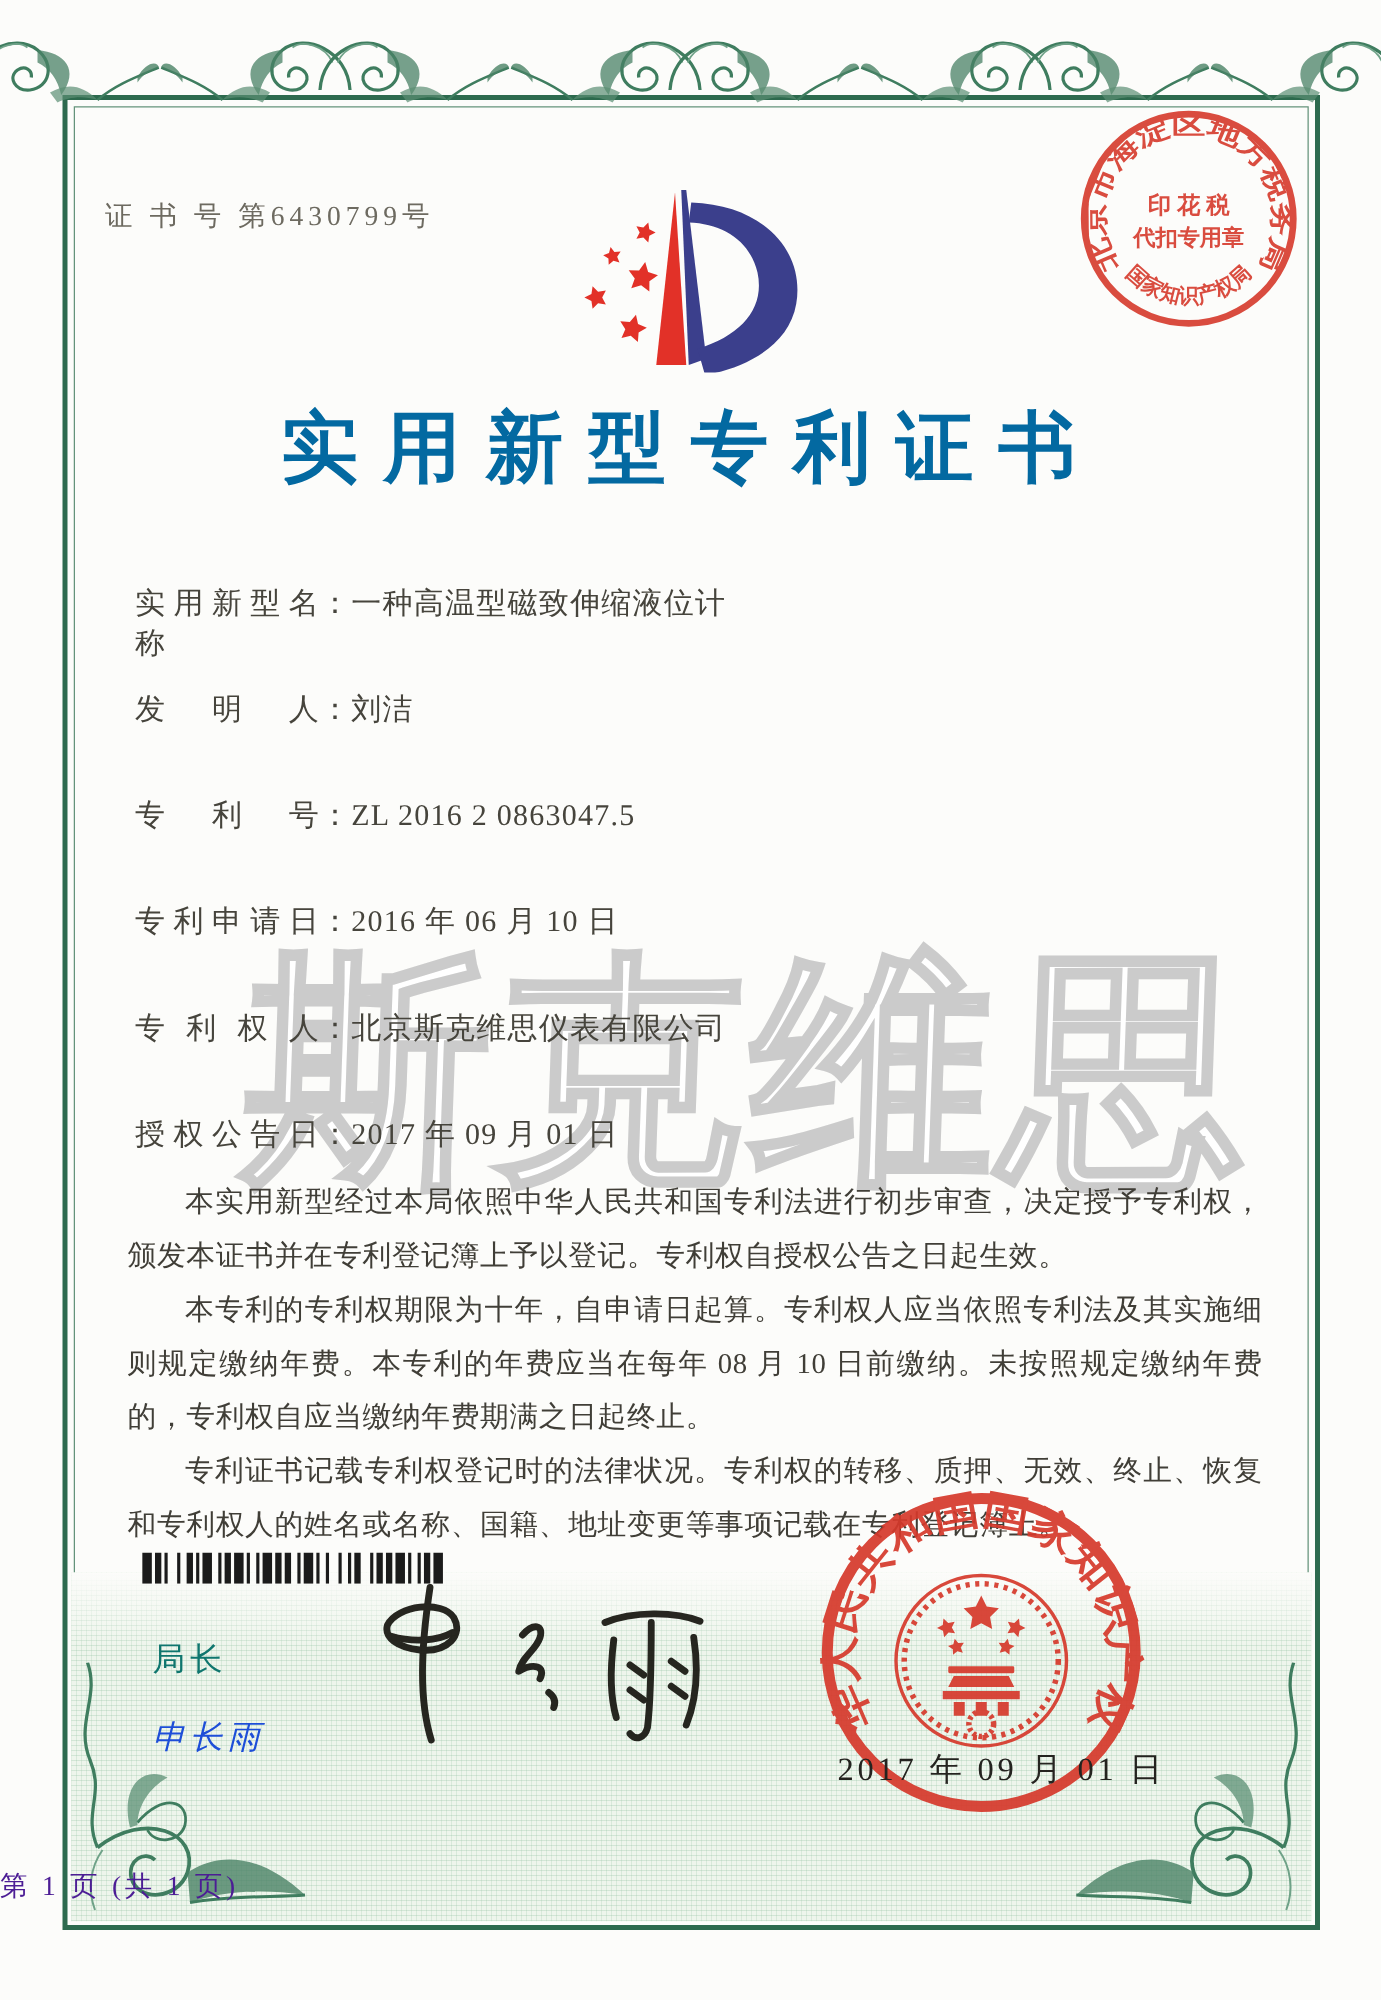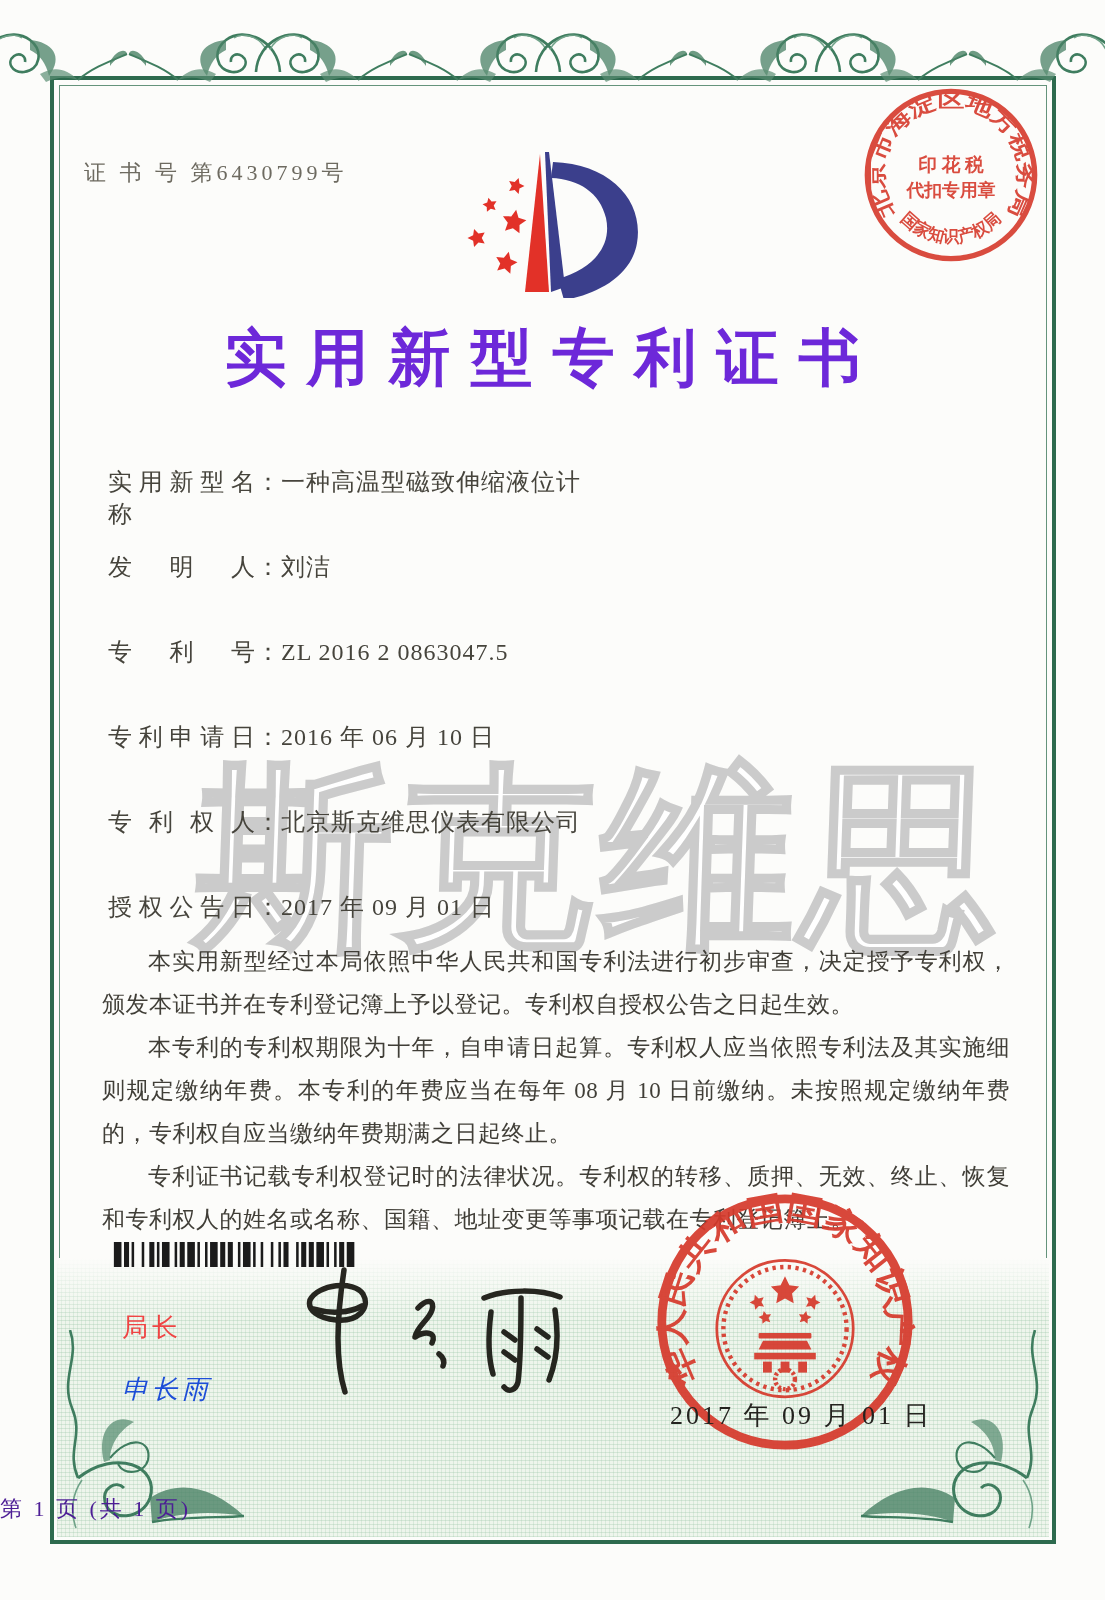--- a/index.html
+++ b/index.html
@@ -24,42 +24,42 @@
   }
   
   .flourish{position:absolute; z-index:2;}
   .topband{position:absolute; left:0; top:6px; width:1105px; height:86px; z-index:2;}
   
   .cert-no{position:absolute; left:84px; top:158px; font-size:22px; letter-spacing:4px;
     color:#6d6a60; z-index:3;text-align:center;}
   .logo{position:absolute; left:452px; top:148px; width:205px; height:150px; z-index:3;}
   .tax-stamp{position:absolute; left:862px; top:86px; width:178px; height:178px; z-index:4; opacity:.9;}
   .title{position:absolute; left:0; top:316px; width:100%; text-align:center;
-    font-size:62px; font-weight:700; letter-spacing:20px; color:#6d28d9; z-index:3;}
+    font-size:62px; font-weight:700; letter-spacing:20px; color:#0369a1; z-index:3;}
   
   .fields{position:absolute; left:108px; top:466px; width:880px; z-index:3;}
   .frow{height:85px; font-size:24px; color:#46443c; letter-spacing:1px;}
   .flabel{display:inline-block; width:148px; text-align:justify; text-align-last:justify; vertical-align:top;}
   .fcolon{display:inline-block;}
   .fvalue{letter-spacing:1px;}
   
   .bodytext{position:absolute; left:102px; top:940px; width:908px; z-index:3;
     font-size:23px; line-height:43px; color:#403e37; letter-spacing:0.5px; text-align:justify;}
   .bodytext p{margin:0; text-indent:2em;}
   
   .watermark{
     position:absolute; left:196px; top:760px; width:840px; z-index:2;
     font-family:"DejaVu Sans","Liberation Sans",sans-serif;
     font-weight:900; font-size:196px; letter-spacing:6px; line-height:1;
     color:#ffffff; -webkit-text-stroke:3px #cbcbcb; text-stroke:3px #cbcbcb;
     transform:skewX(-2deg); white-space:nowrap; pointer-events:none;
   }
   
   .barcode{position:absolute; left:112px; top:1242px; width:300px; height:25px; z-index:3;}
-  .sig-title{position:absolute; left:122px; top:1310px; font-size:26px; color:#ef4444;
+  .sig-title{position:absolute; left:122px; top:1310px; font-size:26px; color:#0f766e;
     letter-spacing:4px; z-index:3;text-align:right;}
   .sig-name{position:absolute; left:122px; top:1372px; font-size:26px; color:#1d4ed8;
     letter-spacing:4px; z-index:3;font-style:italic;}
   .signature{position:absolute; left:258px; top:1256px; width:330px; height:150px; z-index:3;}
   .big-seal{position:absolute; left:653px; top:1190px; width:264px; height:264px; z-index:4; opacity:.92;}
   .seal-date{position:absolute; left:670px; top:1398px; font-size:26px; color:#24231f;
     letter-spacing:3px; z-index:5;}
   .footer{position:absolute; left:0; top:1494px; width:100%; 
     font-size:22px; color:#4c1d95; letter-spacing:3px; z-index:3;}
   svg text{font-family:"Liberation Serif","DejaVu Serif",serif;}

